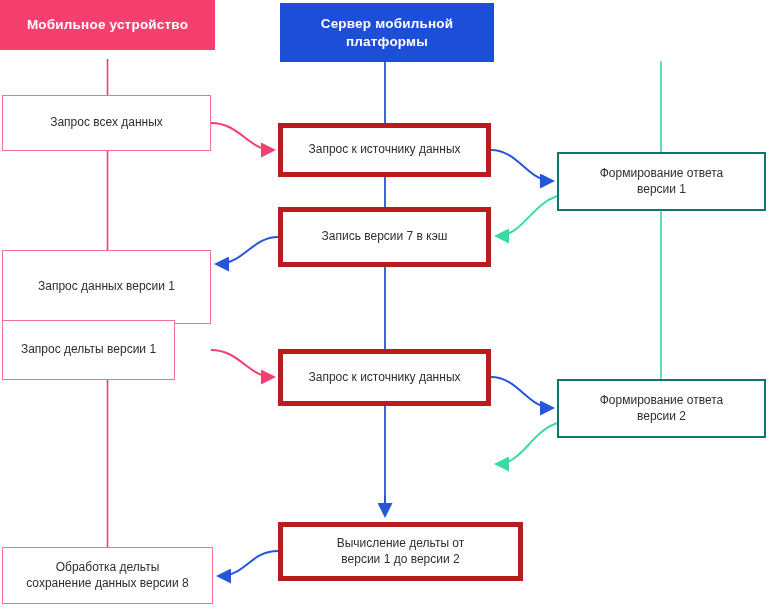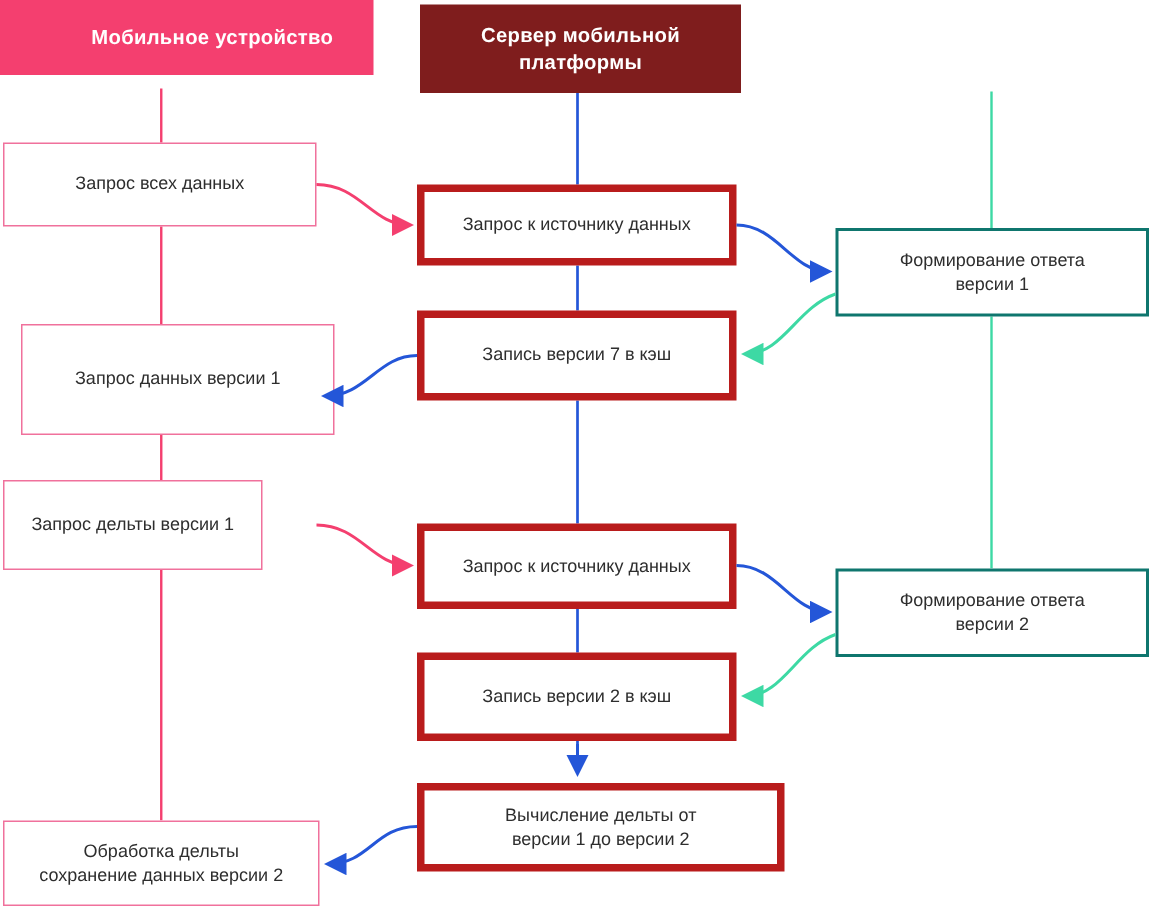--- a/index.html
+++ b/index.html
@@ -7,21 +7,21 @@
   .canvas{
     position:relative;width:769px;height:609px;background:#ffffff;overflow:hidden;
   }
   .layer{position:absolute;left:0;top:0;width:769px;height:609px;pointer-events:none;}
   .lane-header{
     position:absolute;display:flex;align-items:center;justify-content:center;
     color:#ffffff;font-size:13.5px;font-weight:bold;text-align:center;
     white-space:pre-line;line-height:1.3;z-index:2;letter-spacing:.2px;
   }
   .hdr-mobile{background:#f43f6f;}
-  .hdr-server{background:#7f1d1d;}
+  .hdr-server{background:#1d4ed8;}
   .hdr-source{background:#3dd9a4;}
   .node{
     position:absolute;display:flex;align-items:center;justify-content:center;
     background:#ffffff;text-align:center;font-size:12px;color:#2e2e2e;
     white-space:pre-line;line-height:1.3;z-index:2;box-sizing:border-box;
   }
   .node-pink{border:1px solid #f0719c;}
   .node-blue{border:5px solid #b91c1c;}
   .node-teal{border:2px solid #0f766e;}
   svg{display:block;}
@@ -32,34 +32,33 @@
 <body>
 
 <div class="canvas">
 
   <svg class="layer under" width="769" height="609" viewBox="0 0 769 609">
     <line x1="107.5" y1="59" x2="107.5" y2="547" stroke="#f43f6f" stroke-width="1.6"></line>
     <line x1="385" y1="62" x2="385" y2="497" stroke="#2456d8" stroke-width="1.8"></line>
     <line x1="661" y1="61" x2="661" y2="379" stroke="#3dd9a4" stroke-width="1.6"></line>
   </svg>
 
-  <div class="lane-header hdr-mobile" style="left:0;top:9;width:215px;height:50px;padding-left:34px;">Мобильное устройство</div>
+  <div class="lane-header hdr-mobile" style="left:0;top:9;width:215px;height:50px;">Мобильное устройство</div>
   <div class="lane-header hdr-server" style="left:280;top:3px;left:280px;width:214px;height:59px;">Сервер мобильной
 платформы</div>
 
   <div class="node node-pink" style="left:2px;top:95px;width:209px;height:56px;">Запрос всех данных</div>
-  <div class="node node-pink" style="left:2px;top:216px;width:209px;height:74px;margin-left:12px;">Запрос данных версии 1</div>
+  <div class="node node-pink" style="left:2px;top:250px;width:209px;height:74px;">Запрос данных версии 1</div>
   <div class="node node-pink" style="left:2px;top:320px;width:173px;height:60px;">Запрос дельты версии 1</div>
   <div class="node node-pink" style="left:2px;top:547px;width:211px;height:57px;">Обработка дельты
-сохранение данных версии 2</div>
+сохранение данных версии 8</div>
 
   <div class="node node-blue" style="left:278px;top:123px;width:213px;height:54px;">Запрос к источнику данных</div>
   <div class="node node-blue" style="left:278px;top:207px;width:213px;height:60px;">Запись версии 7 в кэш</div>
   <div class="node node-blue" style="left:278px;top:349px;width:213px;height:57px;">Запрос к источнику данных</div>
-  <div class="node node-blue" style="left:278px;top:435px;width:213px;height:59px;">Запись версии 2 в кэш</div>
   <div class="node node-blue" style="left:278px;top:522px;width:245px;height:59px;">Вычисление дельты от
 версии 1 до версии 2</div>
 
   <div class="node node-teal" style="left:557px;top:152px;width:209px;height:59px;">Формирование ответа
 версии 1</div>
   <div class="node node-teal" style="left:557px;top:379px;width:209px;height:59px;">Формирование ответа
 версии 2</div>
 
   <svg class="layer over" width="769" height="609" viewBox="0 0 769 609">
     <defs>

